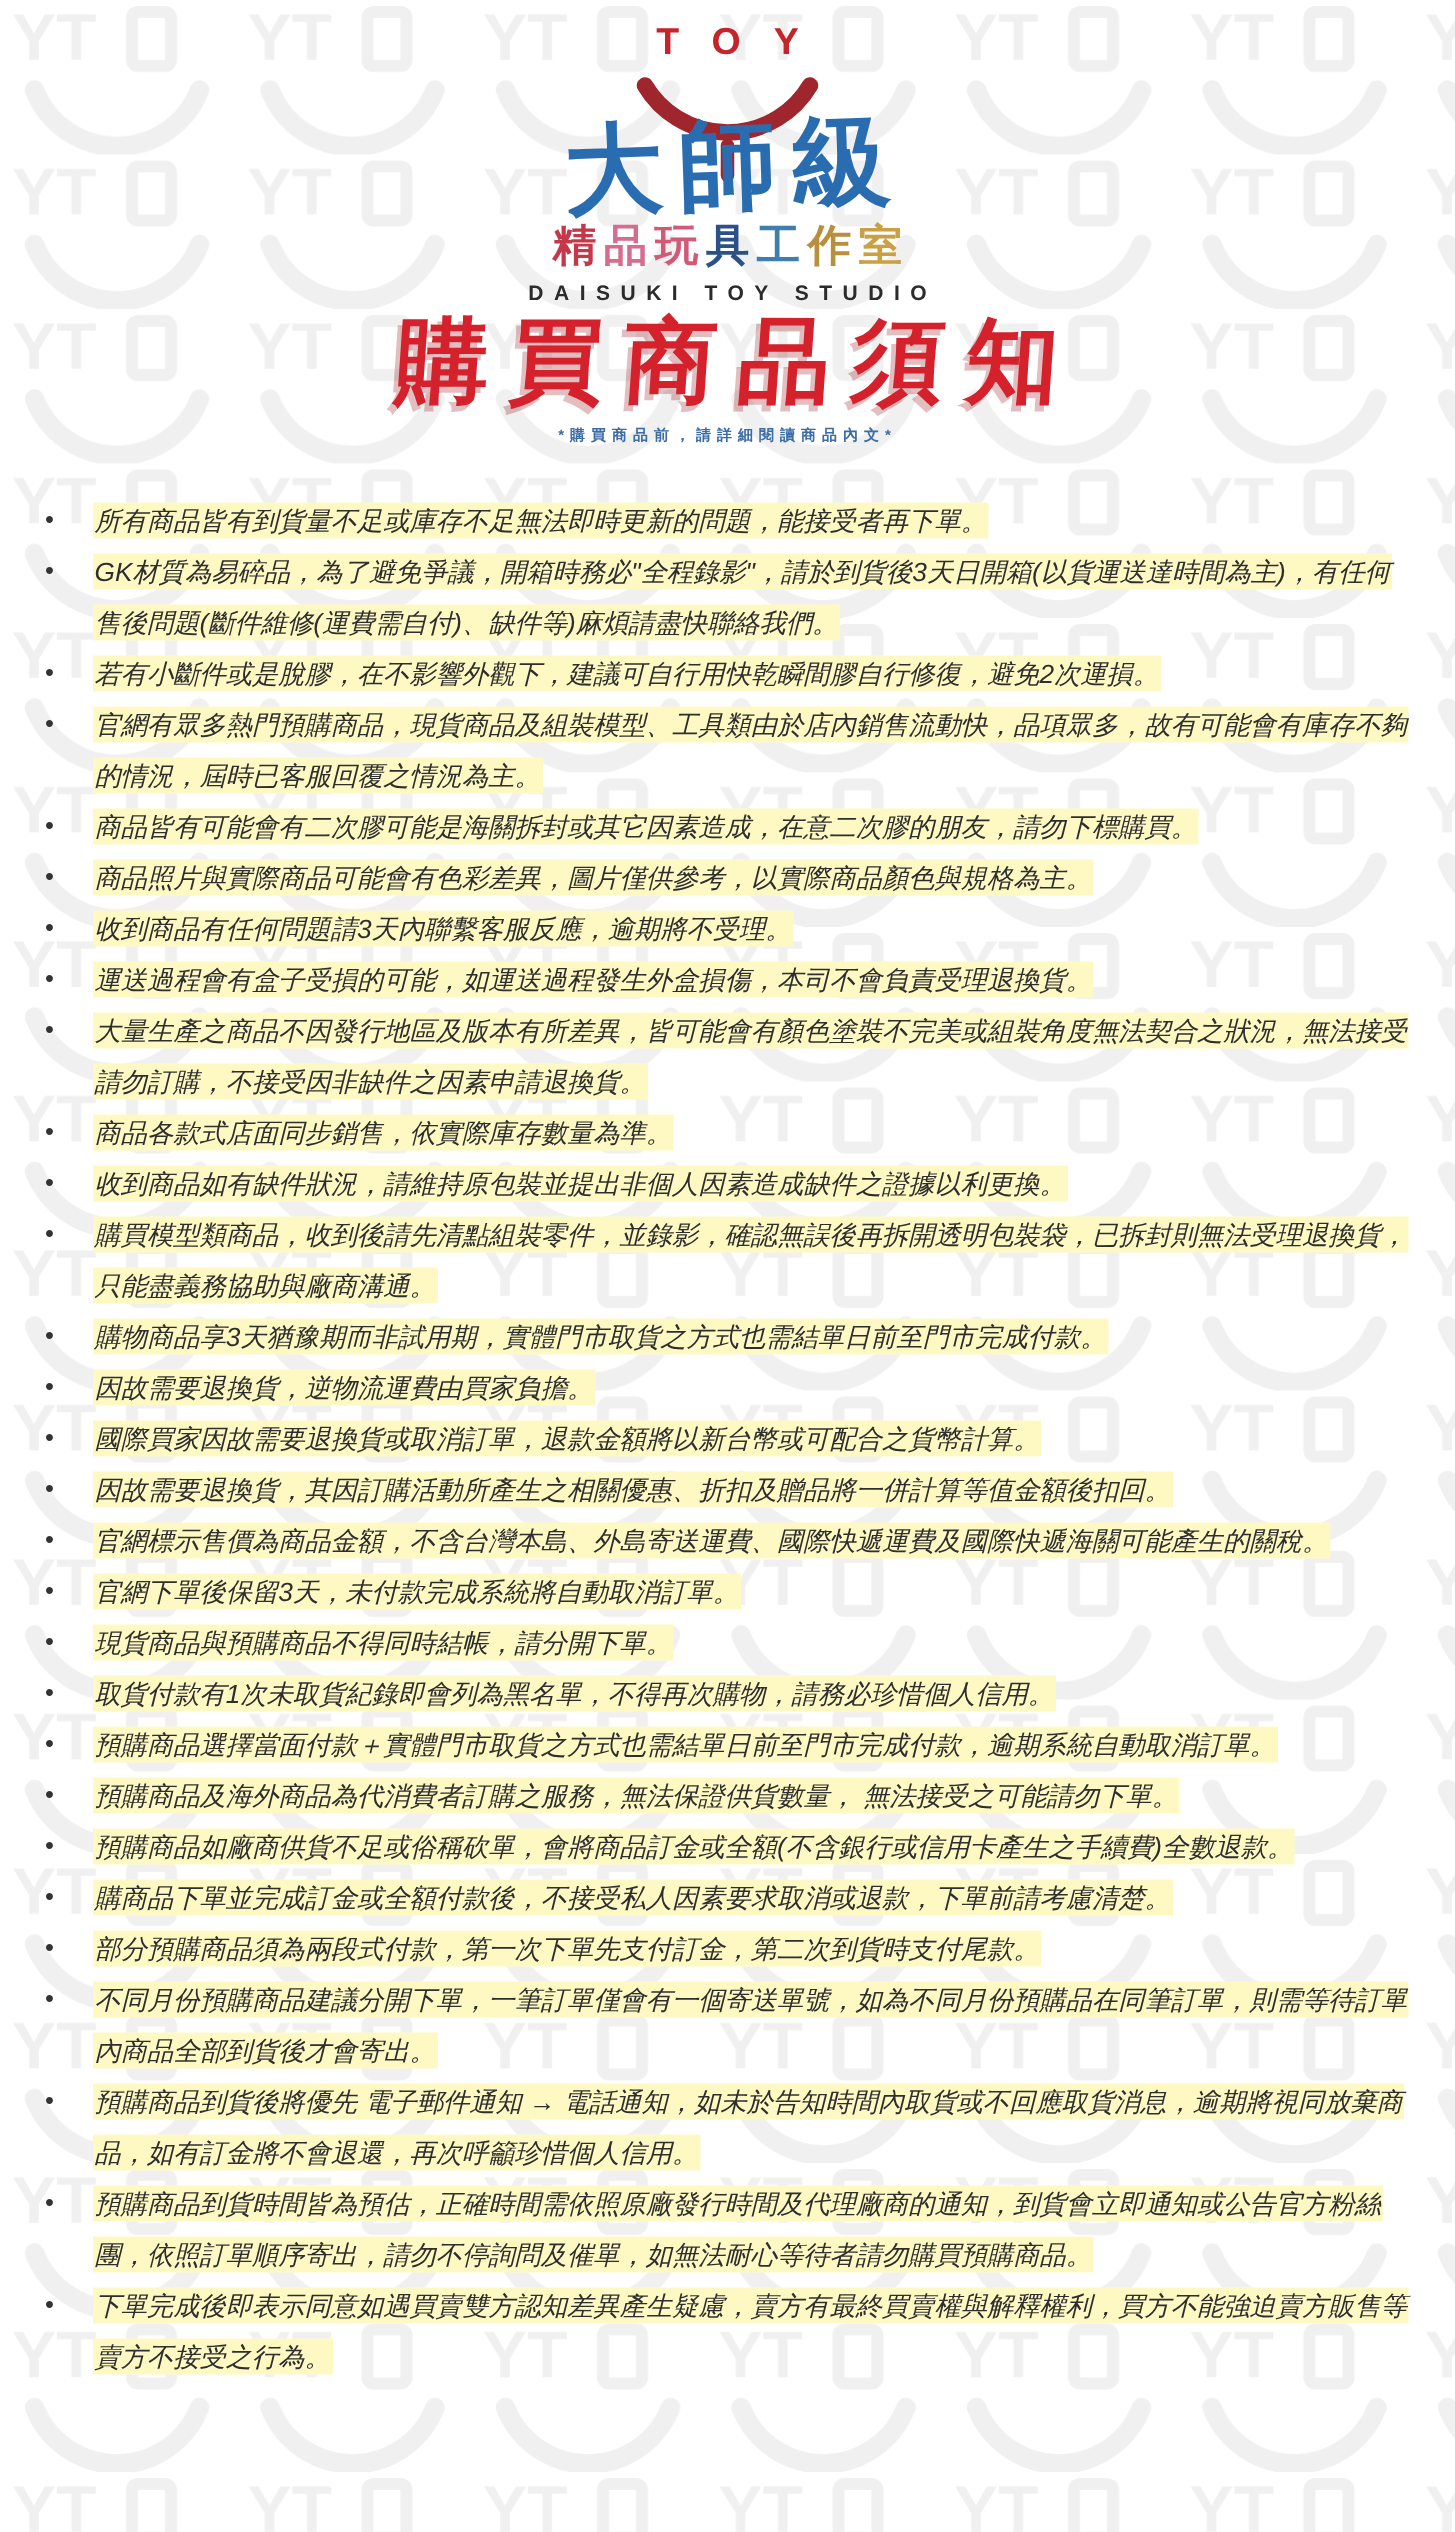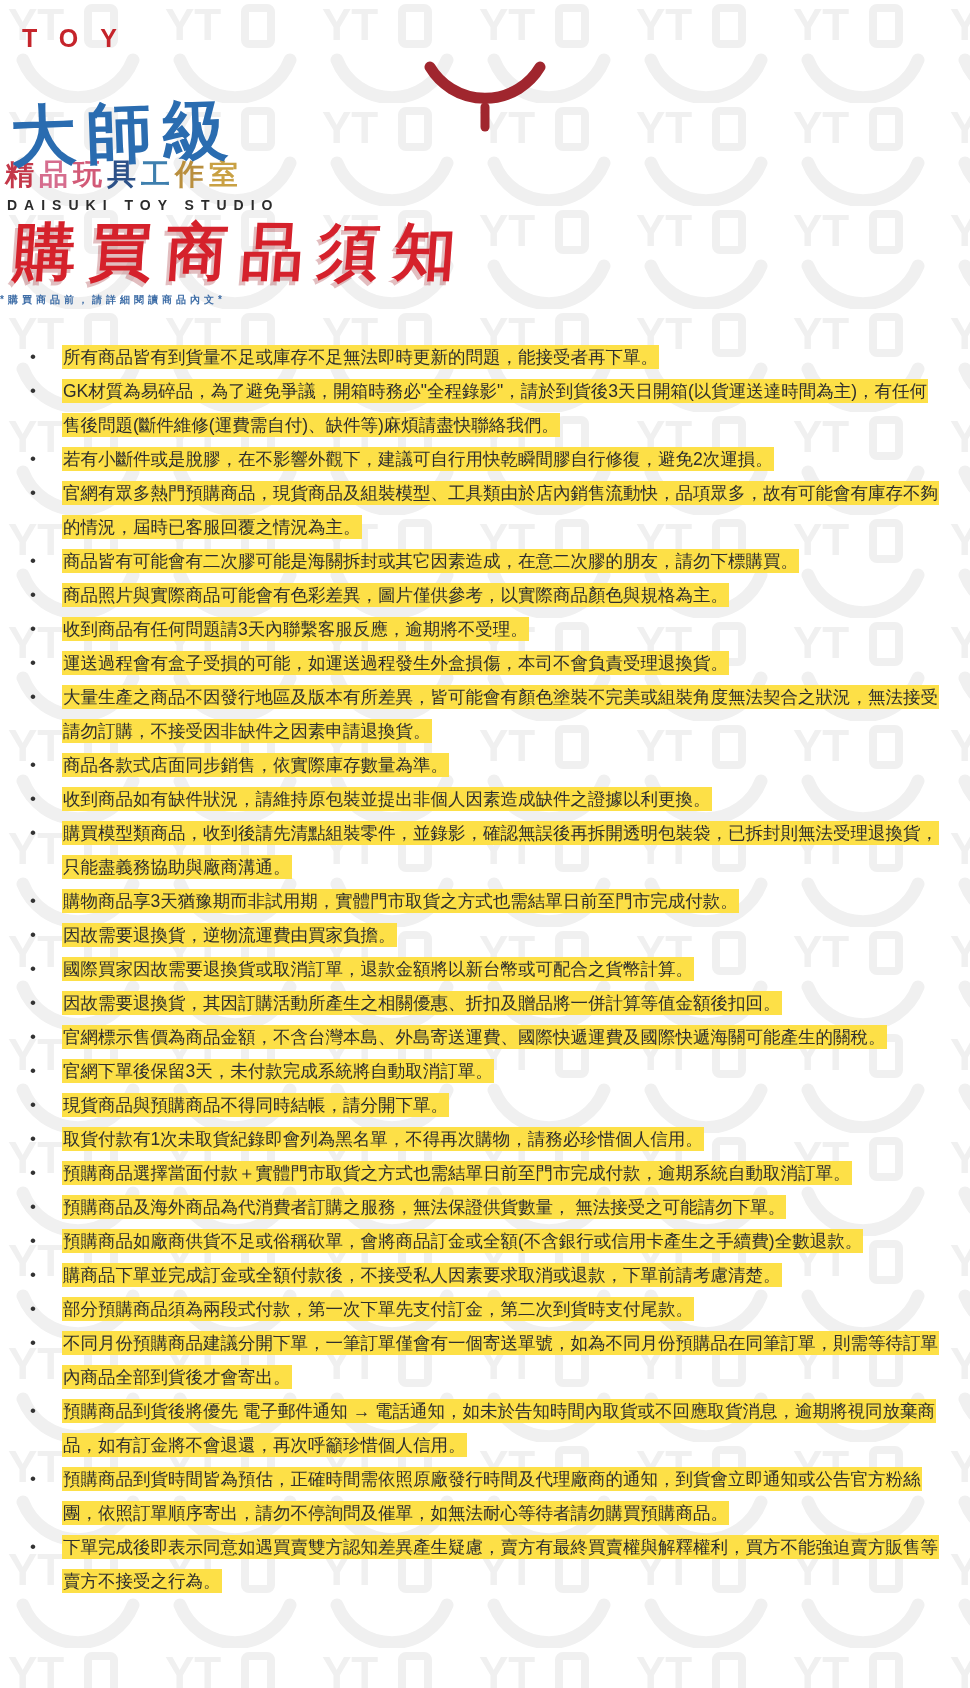--- a/index.html
+++ b/index.html
@@ -14,21 +14,21 @@
     position: absolute; inset: 0;
     z-index: 0;
     pointer-events: none;
   }
   .page {
     position: relative;
     z-index: 1;
     width: 100%; height: 100%;
   }
   
-  .header { text-align: left; padding-top: 26px; }
+  .header { text-align: center; padding-top: 16px; }
   .logo-toy {
     font-weight: 900;
     font-size: 25px;
     letter-spacing: 22px;
     text-indent: 22px;
     color: #c5242b;
     line-height: 1;
   }
   .logo-smile { display: block; margin: 4px auto -46px auto; }
   .logo-brand {
@@ -91,24 +91,25 @@
   }
   .notices li::before {
     content: "\2022";
     position: absolute;
     left: 30px;
     top: 0;
     color: #333333;
     font-size: 17px;
   }
   .notices li .t {
-    background: #fde047;
+    background: #fef9c3;
     padding: 2px 1px;
     -webkit-box-decoration-break: clone;
     box-decoration-break: clone;
+    font-style: italic;
   }
 </style>
 </head>
 <body>
 
 <svg class="watermark" width="970" height="1688" viewBox="0 0 970 1688" xmlns="http://www.w3.org/2000/svg" aria-hidden="true">
   <defs>
     <pattern id="wm" width="157" height="103" patternUnits="userSpaceOnUse">
       <text x="8" y="40" font-family="Liberation Sans, sans-serif" font-weight="900" font-size="44" fill="#f0f0f0">YT</text>
       <rect x="88" y="8" width="26" height="36" rx="4" fill="none" stroke="#f0f0f0" stroke-width="8"></rect>

